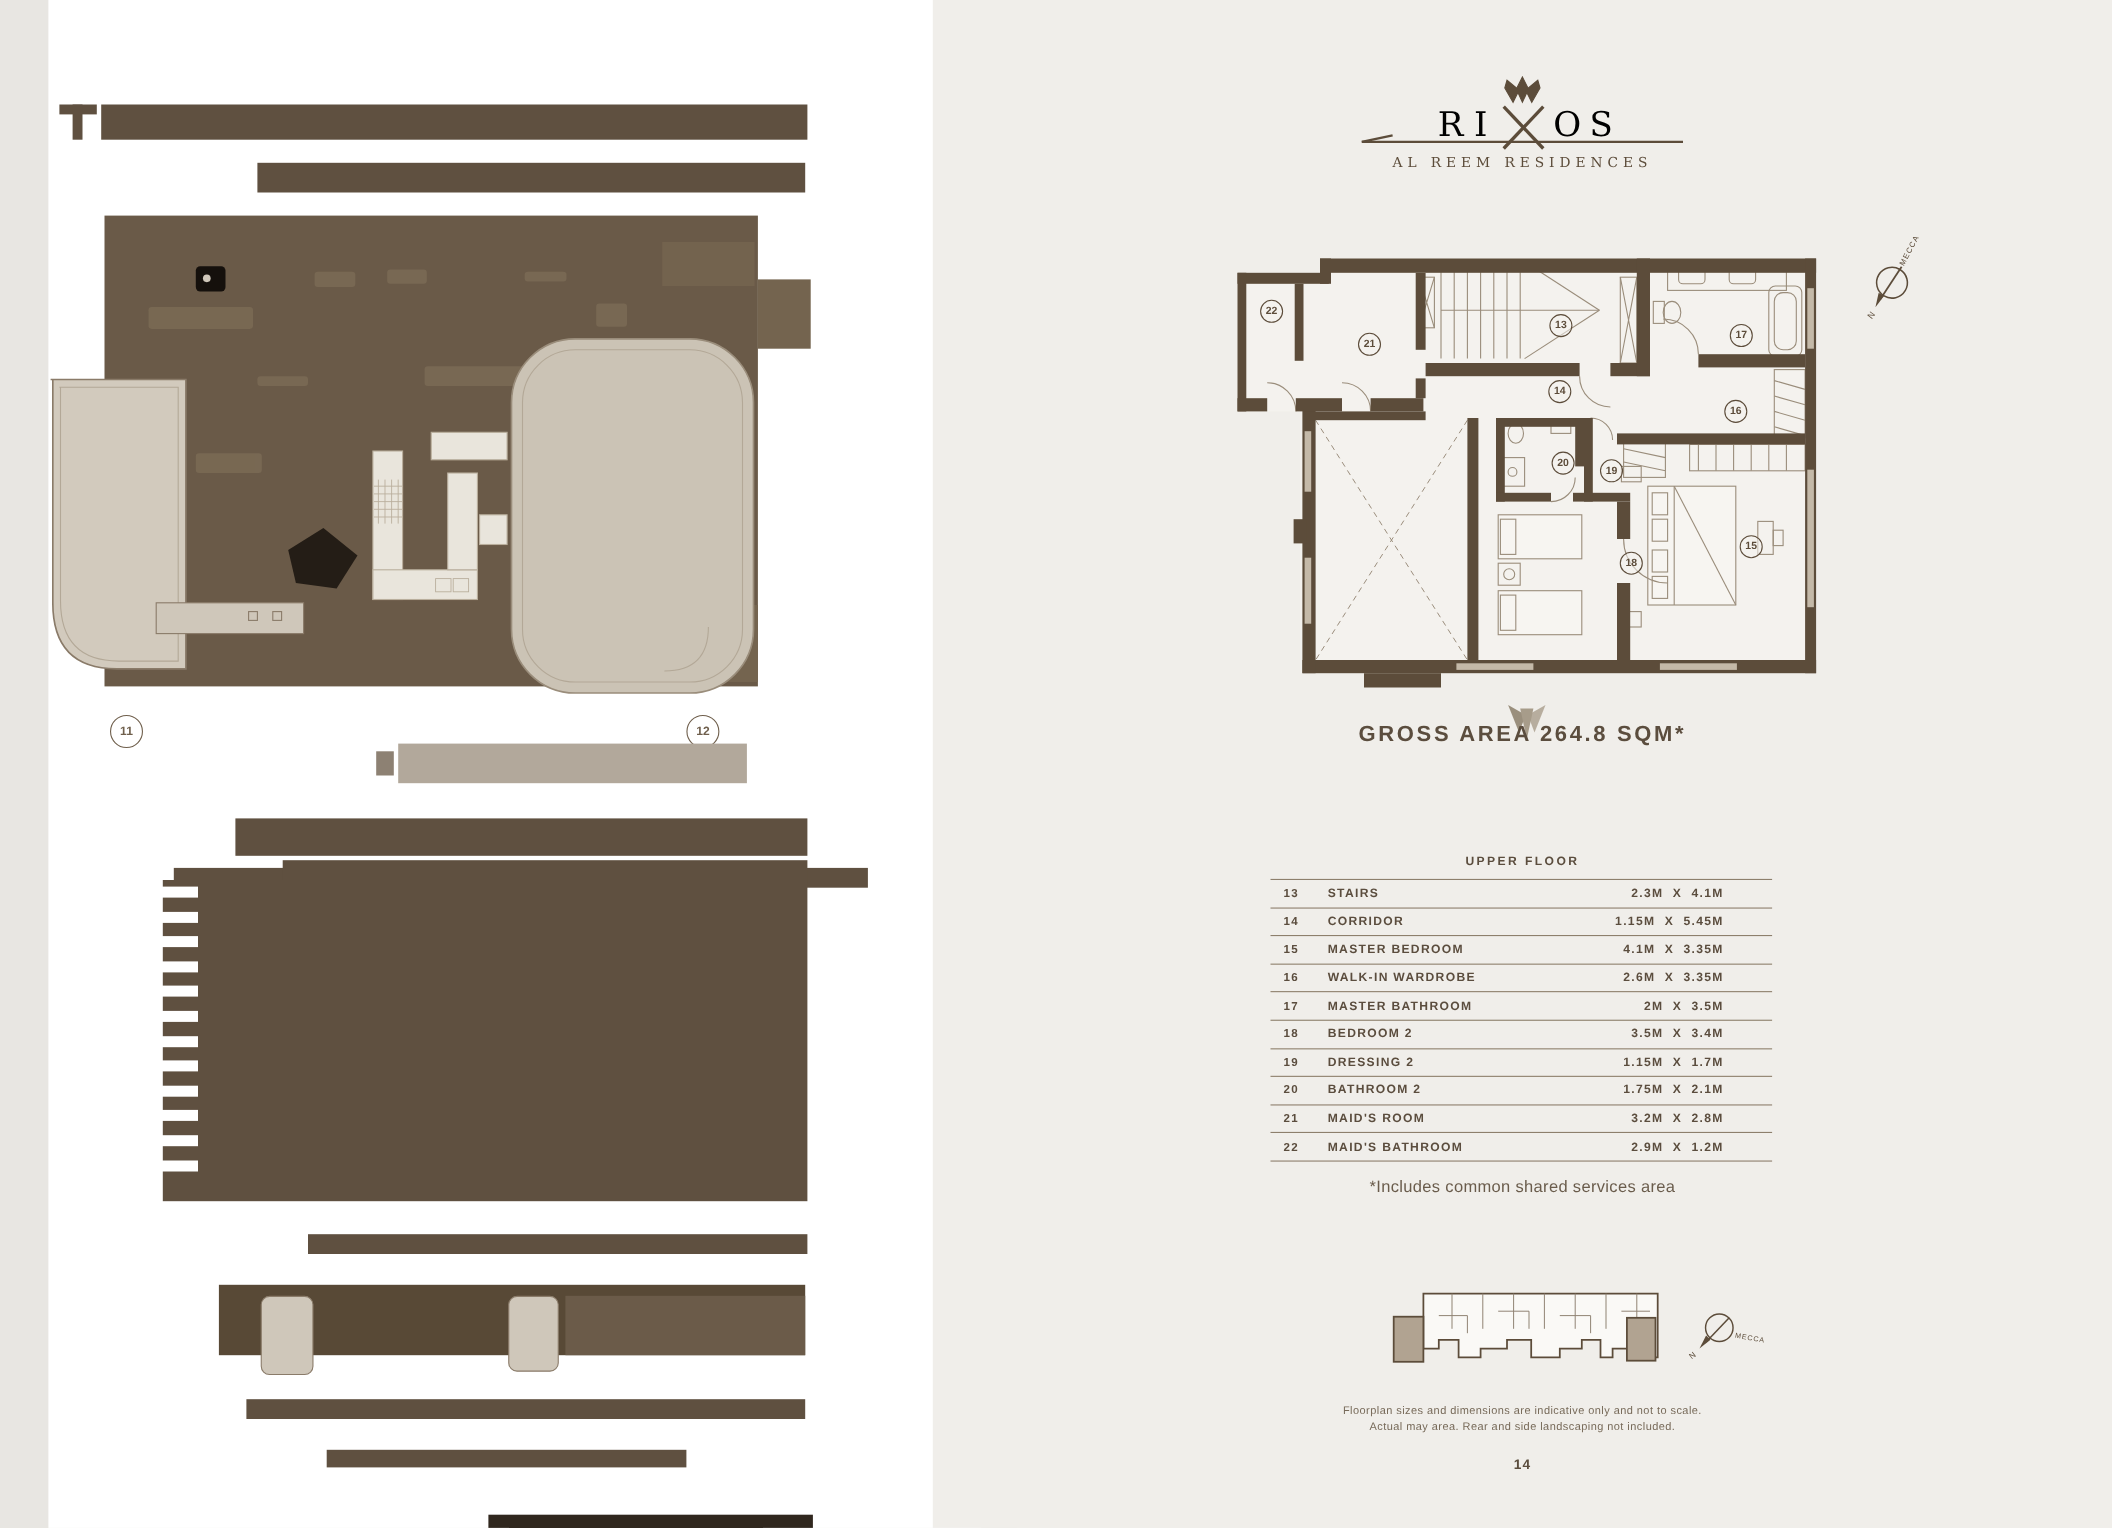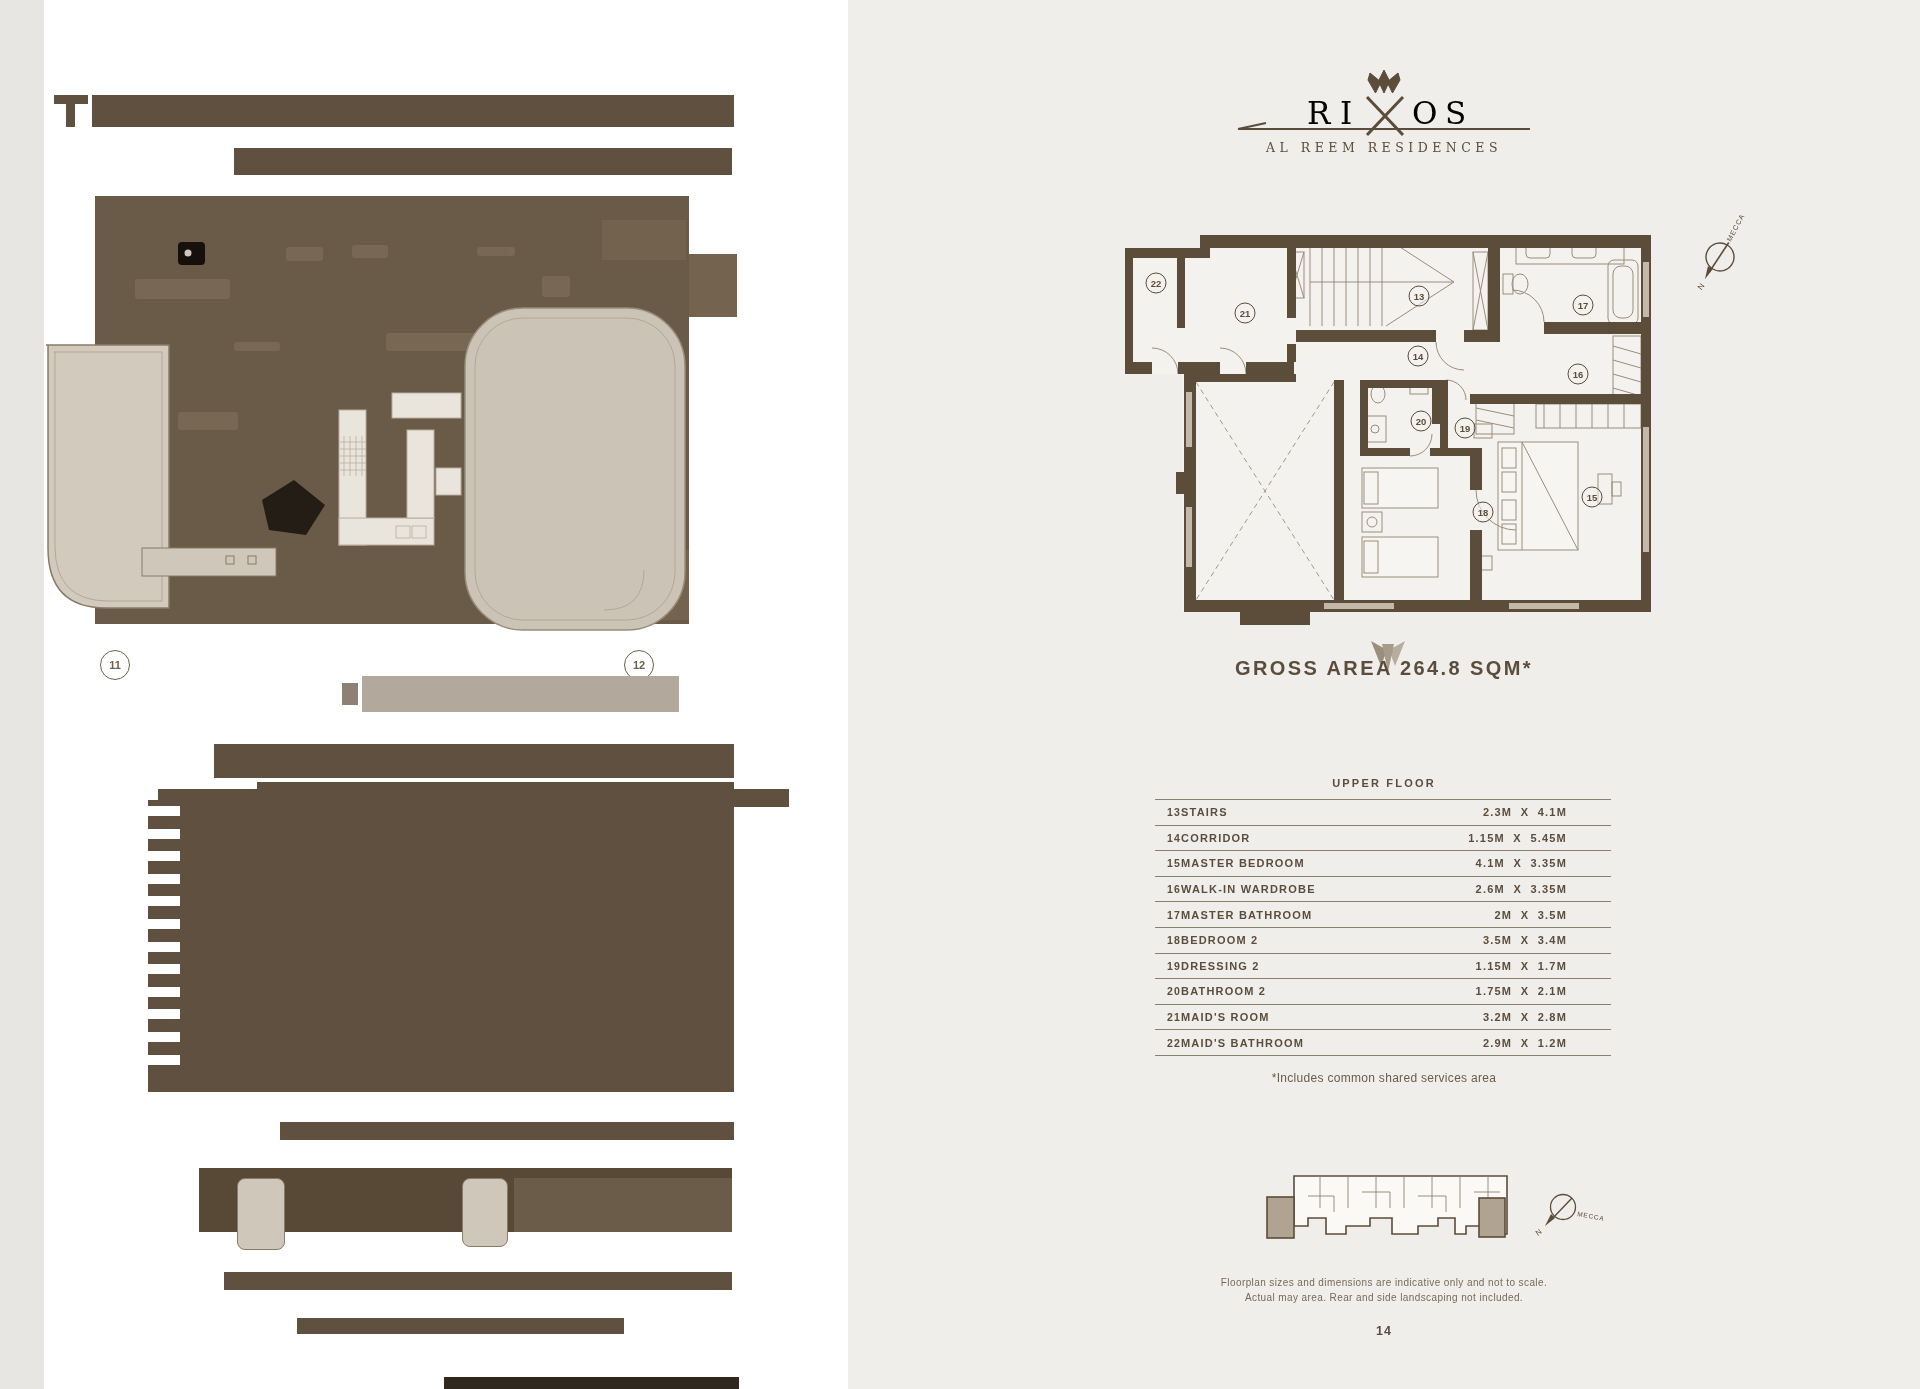--- a/index.html
+++ b/index.html
@@ -28,23 +28,23 @@
   #summary{left:1000px;top:654px;width:768px;text-align:center;line-height:28px;
            font-size:20px;font-weight:bold;letter-spacing:2.4px;color:#5b4d3e;}
   #table-title{left:1000px;top:777px;width:768px;text-align:center;font-size:11px;
            font-weight:bold;letter-spacing:2.2px;color:#5b4d3e;}
   
   #dim-table{left:1155px;top:799px;width:456px;}
   .trow{display:flex;align-items:center;height:24.6px;border-top:1px solid #8d7f6c;
         font-size:11px;font-weight:bold;letter-spacing:1.2px;color:#5b4d3e;}
   .trow:last-child{border-bottom:1px solid #8d7f6c;}
   .tnum{width:26px;text-align:right;flex:0 0 auto;font-size:10.5px;}
-  .tname{padding-left:0;flex:1 1 auto;text-align:left;}
+  .tname{padding-left:0;flex:1 1 auto;text-align:left;margin-left:26px;}
   .tdim{flex:0 0 auto;padding-right:44px;white-space:pre;}
-  #footnote{left:1000px;top:1071px;width:768px;text-align:center;font-size:12px;
+  #footnote{left:1000px;top:1071px;width:768px;text-align:center;font-size:15px;
         color:#6a5c4c;letter-spacing:.3px;}
   #disclaimer{left:1000px;top:1276px;width:768px;text-align:center;font-size:10px;
         color:#776a59;letter-spacing:.4px;line-height:14.5px;}
   #page-num{left:1000px;top:1324px;width:768px;text-align:center;font-size:12.5px;
         font-weight:bold;color:#5b4d3e;letter-spacing:1px;}
   svg text{font-family:"Liberation Sans",sans-serif;}
   svg text.serif{font-family:"DejaVu Serif","Liberation Serif",serif;}
 </style>
 </head>
 <body>

